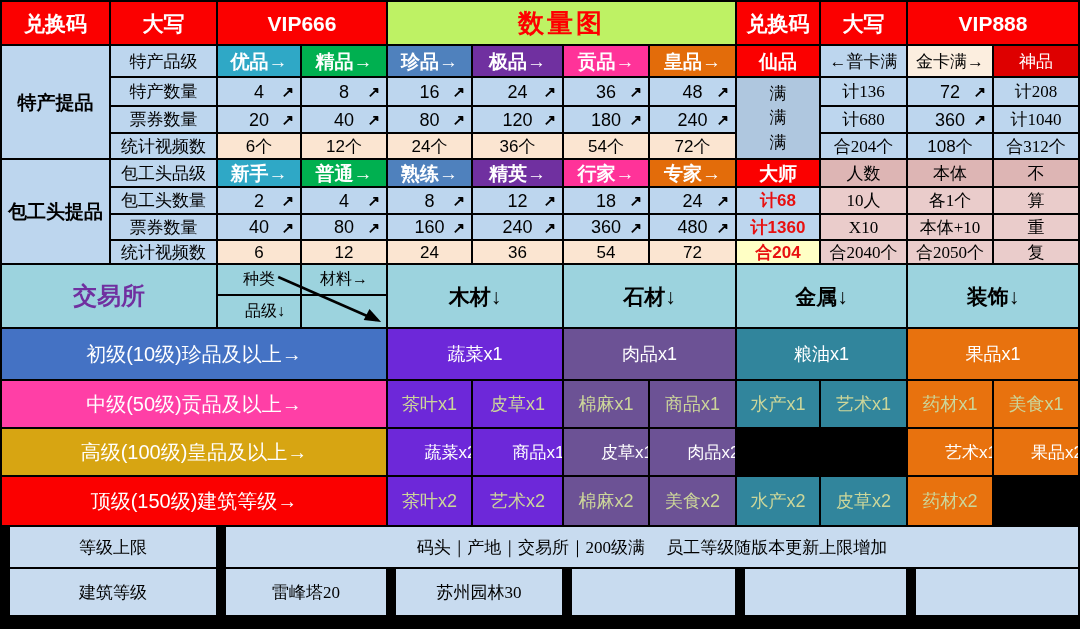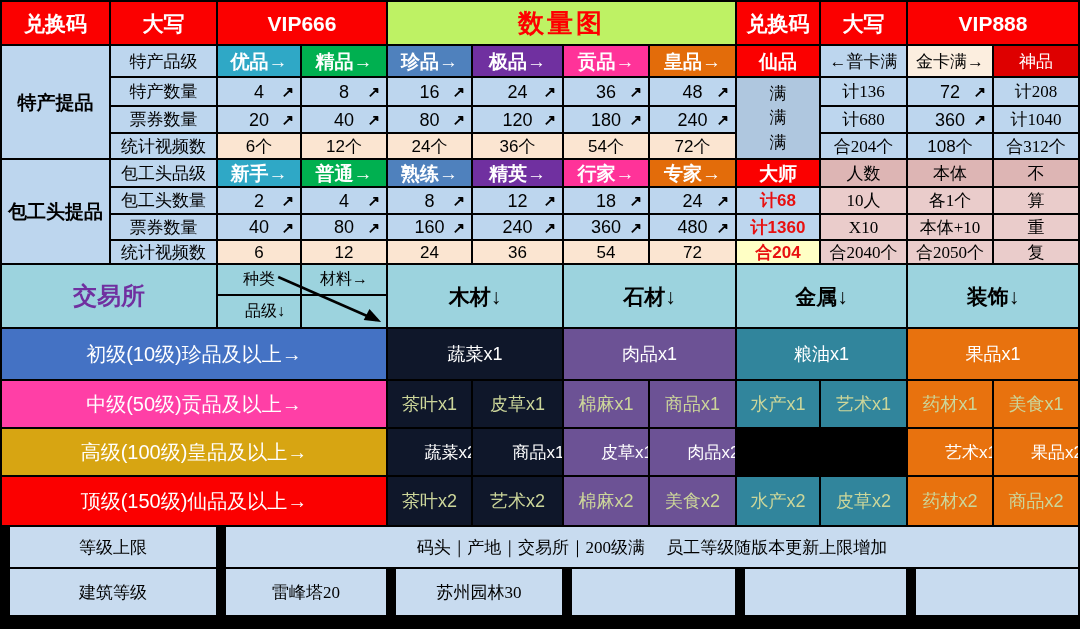--- a/index.html
+++ b/index.html
@@ -24,21 +24,21 @@
   .green{background:#00B050;}
   .blue{background:#4F81BD;}
   .purple{background:#7030A0;}
   .hotpink{background:#FF3399;}
   .orange{background:#E36C0A;}
   .cyanh{background:#9CD3DE;}
   .exblue{background:#4472C4;}
   .expink{background:#FF3FA6;}
   .exgold{background:#D7A512;}
   .exred{background:#FB0000;}
-  .wood{background:#0f172a;}
+  .wood{background:#6d28d9;}
   .stone{background:#6C5295;}
   .metal{background:#31859C;}
   .deco{background:#E8720E;}
   
   .t-w{color:#fff;}
   .t-tan{color:#CCD69A;}
   .t-red{color:#E81010;font-weight:bold;}
   .t-purple{color:#7030A0;}
   
   .hdr{font-size:21px;font-weight:bold;}
@@ -287,29 +287,28 @@
   <div class="cell deco item t-tan" style="grid-area:13/12/14/13">美食x1</div>
 
   <div class="cell exgold lvl" style="grid-area:14/1/15/5">高级(100级)皇品及以上→</div>
   <div class="cell wood item-big t-w" style="grid-area:14/5/15/6">蔬菜x2</div>
   <div class="cell wood item-big t-w" style="grid-area:14/6/15/7">商品x1</div>
   <div class="cell stone item-big t-w" style="grid-area:14/7/15/8">皮草x1</div>
   <div class="cell stone item-big t-w" style="grid-area:14/8/15/9">肉品x2</div>
   <div class="cell deco item-big t-w" style="grid-area:14/11/15/12">艺术x1</div>
   <div class="cell deco item-big t-w" style="grid-area:14/12/15/13">果品x2</div>
 
-  <div class="cell exred lvl" style="grid-area:15/1/16/5">顶级(150级)仙品及以上→</div>
+  <div class="cell exred lvl" style="grid-area:15/1/16/5">顶级(150级)建筑等级→</div>
   <div class="cell wood item t-tan" style="grid-area:15/5/16/6">茶叶x2</div>
   <div class="cell wood item t-tan" style="grid-area:15/6/16/7">艺术x2</div>
   <div class="cell stone item t-tan" style="grid-area:15/7/16/8">棉麻x2</div>
   <div class="cell stone item t-tan" style="grid-area:15/8/16/9">美食x2</div>
   <div class="cell metal item t-tan" style="grid-area:15/9/16/10">水产x2</div>
   <div class="cell metal item t-tan" style="grid-area:15/10/16/11">皮草x2</div>
   <div class="cell deco item t-tan" style="grid-area:15/11/16/12">药材x2</div>
-  <div class="cell deco item t-tan" style="grid-area:15/12/16/13">商品x2</div>
 
   <div class="cell foot" style="grid-area:16/1/17/3">等级上限</div>
   <div class="cell foot" style="grid-area:16/3/17/13">码头｜产地｜交易所｜200级满　 员工等级随版本更新上限增加</div>
   <div class="cell foot" style="grid-area:17/1/18/3">建筑等级</div>
   <div class="cell foot" style="grid-area:17/3/18/5">雷峰塔20</div>
   <div class="cell foot" style="grid-area:17/5/18/7">苏州园林30</div>
   <div class="cell foot" style="grid-area:17/7/18/9"></div>
   <div class="cell foot" style="grid-area:17/9/18/11"></div>
   <div class="cell foot" style="grid-area:17/11/18/13"></div>
 

